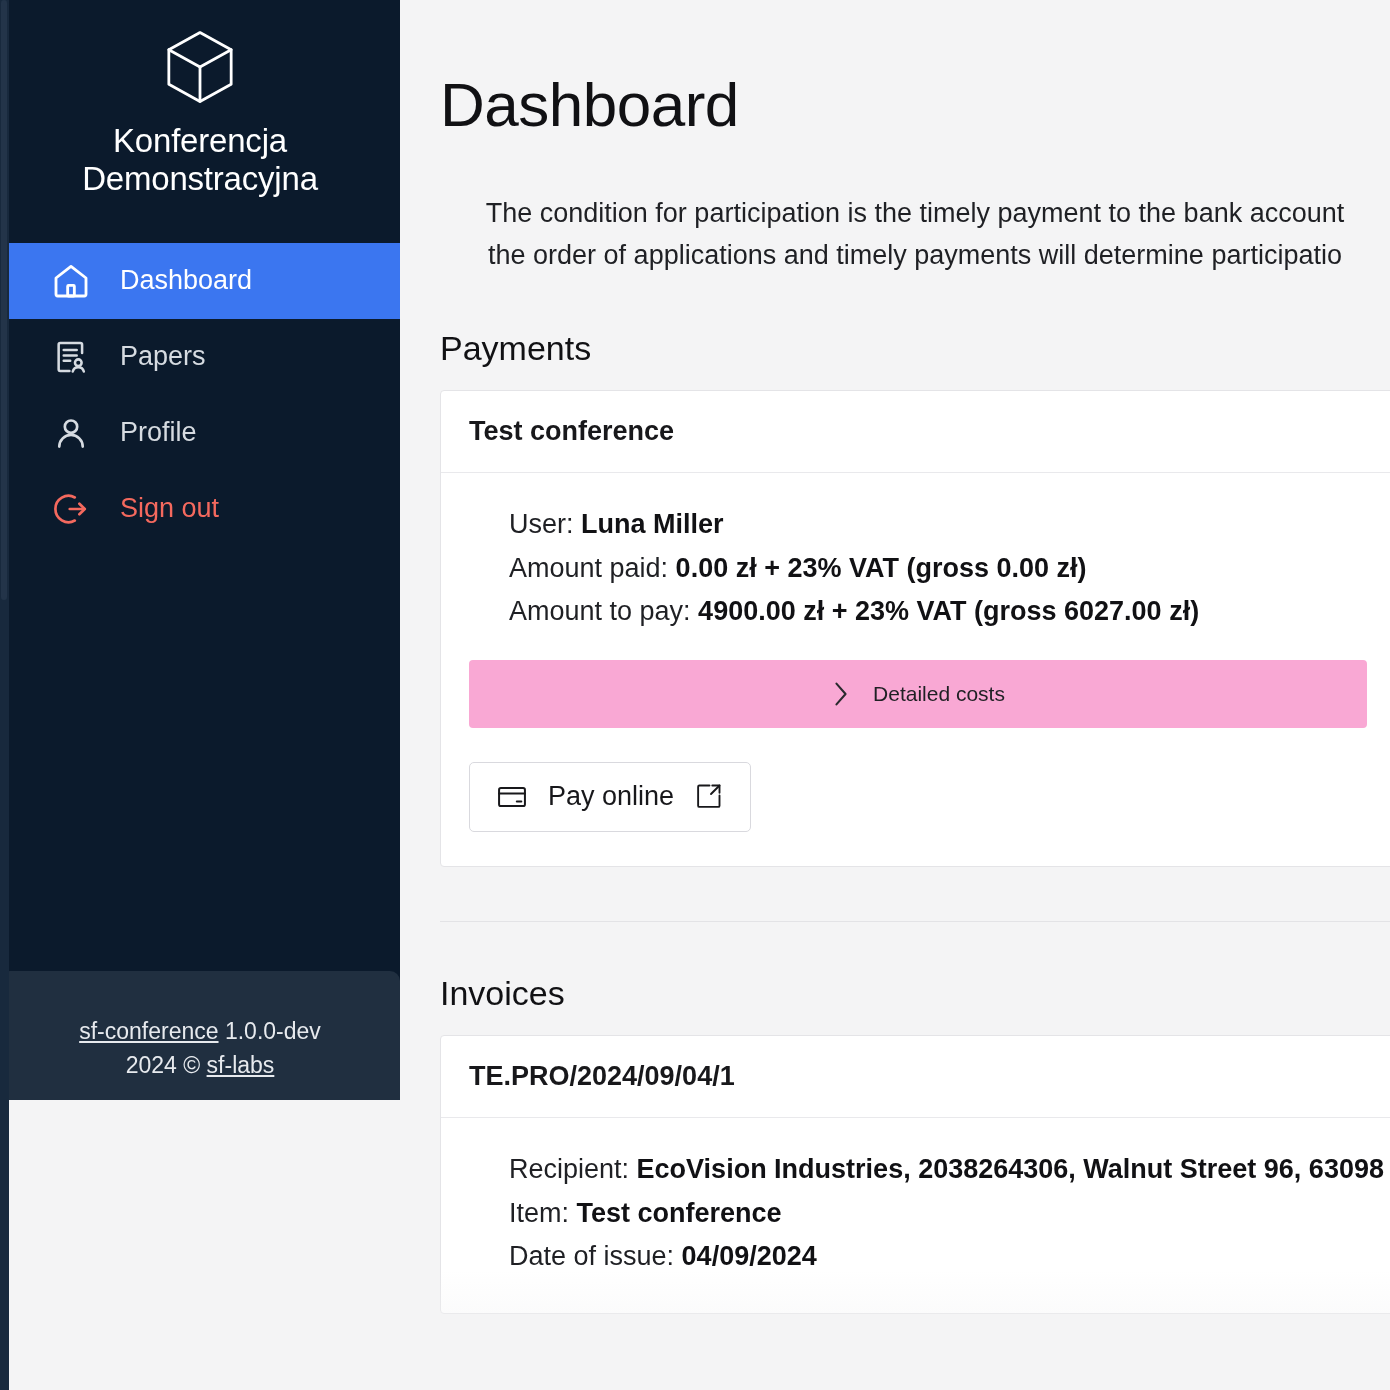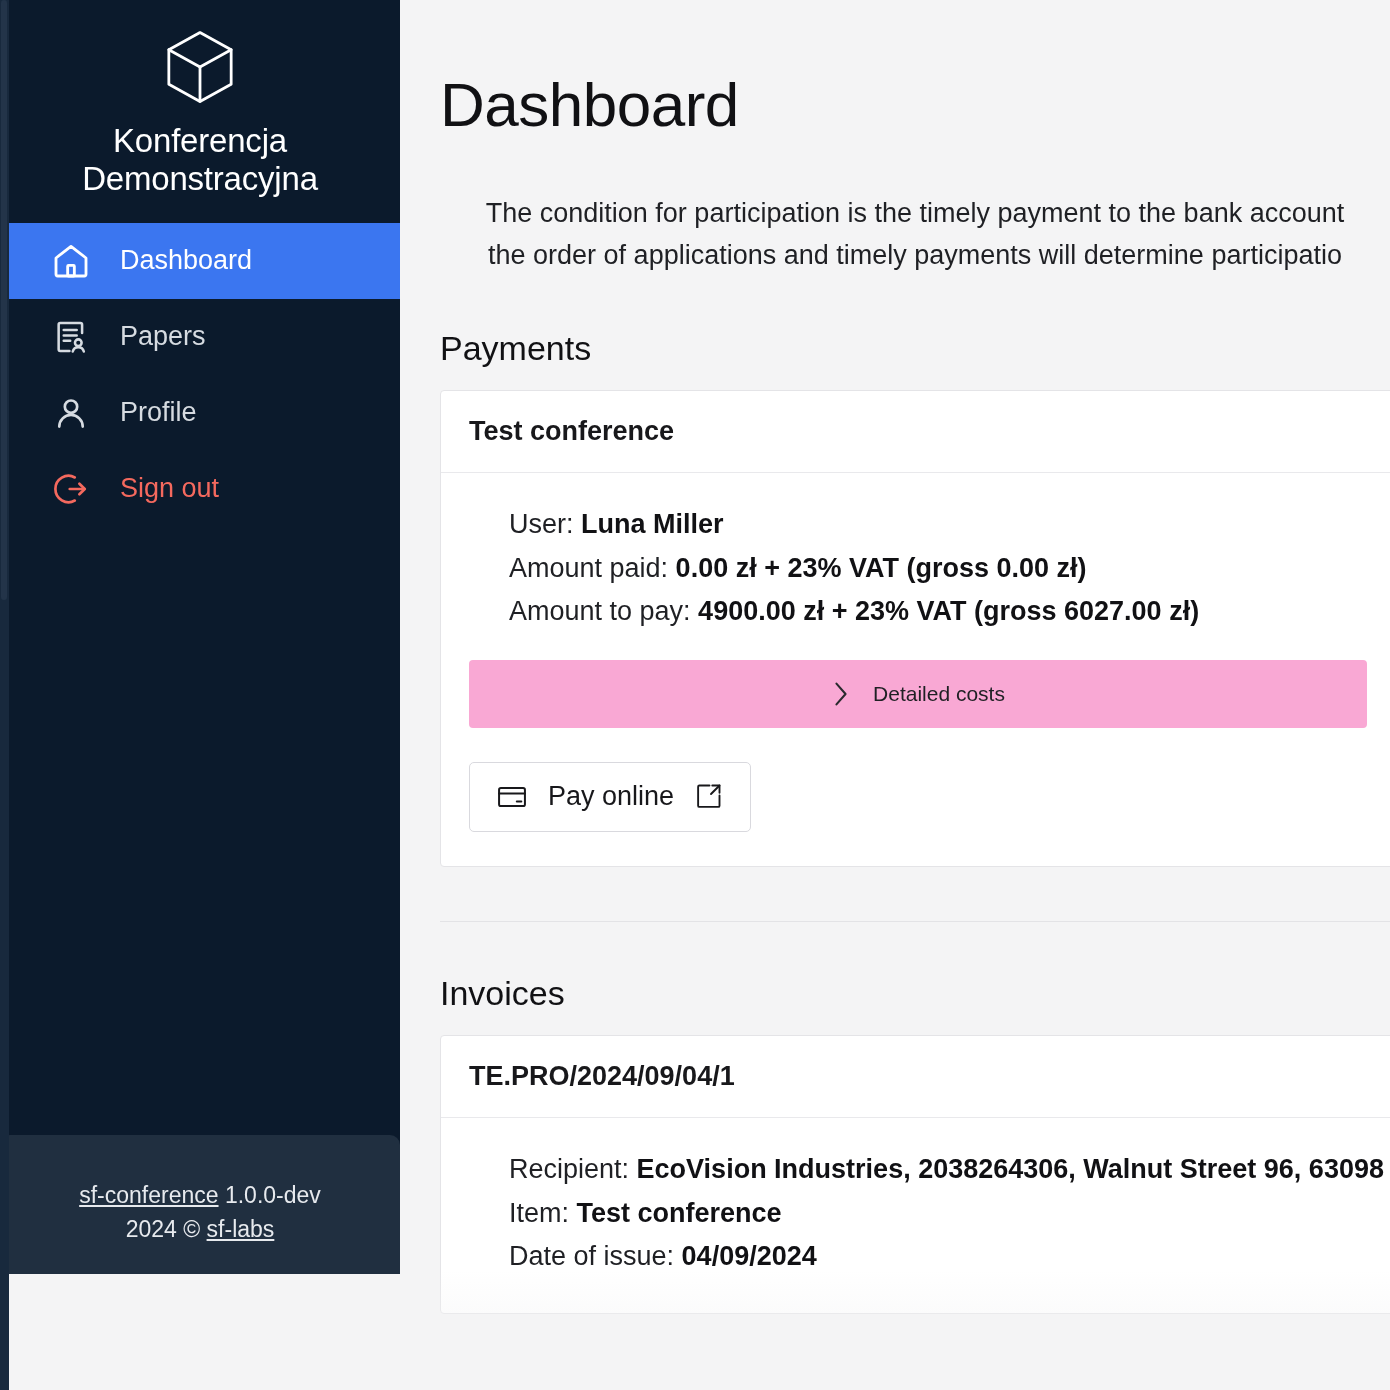--- a/index.html
+++ b/index.html
@@ -21,26 +21,27 @@
     display: flex;
     width: 1390px;
     height: 1390px;
     position: relative;
   }
 
   
   .sidebar {
     width: 400px;
     flex: 0 0 400px;
-    height: 1274px;
+    height: 1100px;
     background: #0b1a2c;
     display: flex;
     flex-direction: column;
     position: relative;
     z-index: 3;
+    gap: 20px;
   }
 
   .sidebar-scroll-track {
     position: absolute;
     left: 0;
     top: 0;
     width: 9px;
     height: 1390px;
     background: #18293d;
     z-index: 6;
@@ -119,21 +120,21 @@
   .nav-icon svg { display: block; }
 
   .nav-spacer { flex: 1 1 auto; }
 
   .sidebar-footer {
     background: #202f40;
     color: #e7eaee;
     text-align: center;
     font-size: 23px;
     line-height: 1.45;
-    padding: 44px 20px 28px;
+    padding: 44px 20px 18px;
     border-top-left-radius: 10px;
     border-top-right-radius: 10px;
   }
   .sidebar-footer a {
     color: #e7eaee;
     text-decoration: underline;
   }
 
   
   .main {

